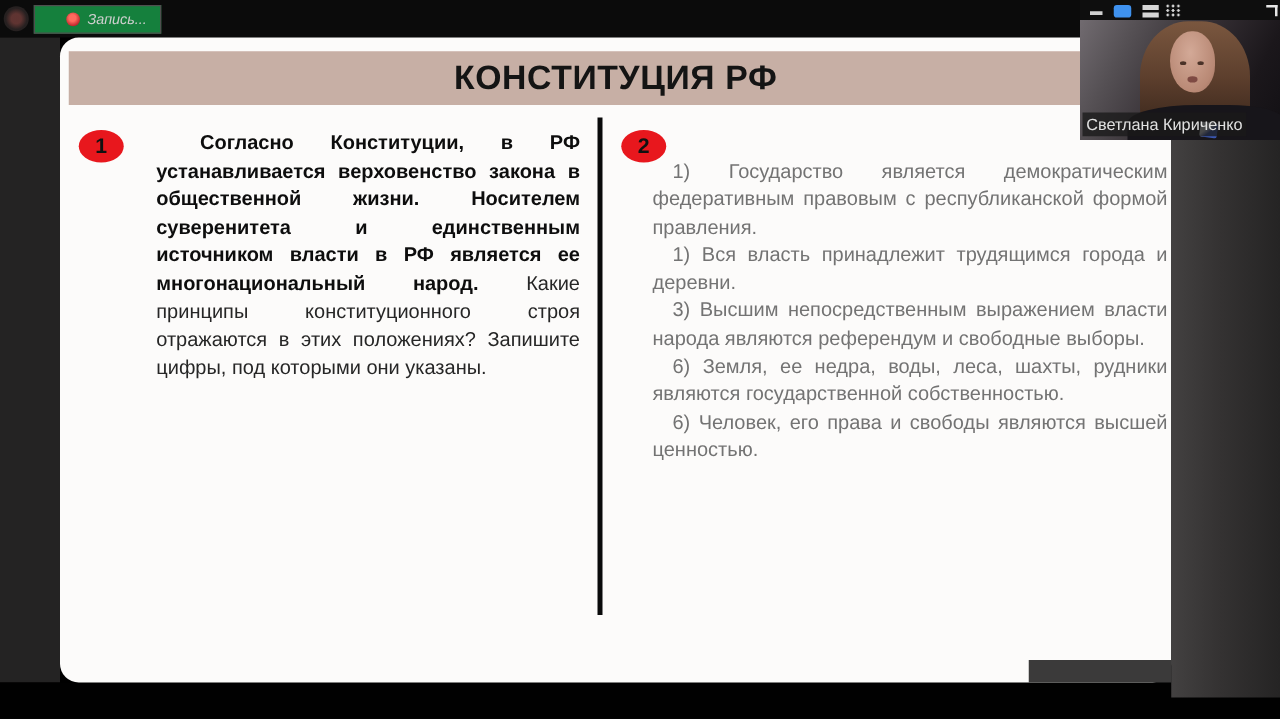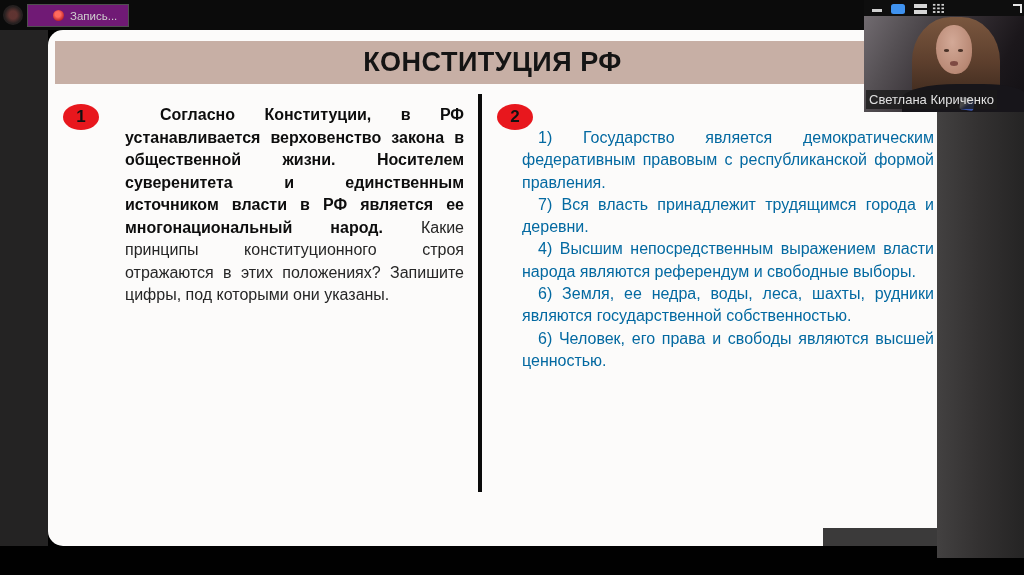--- a/index.html
+++ b/index.html
@@ -4,22 +4,22 @@
 <style>
   html,body{margin:0;padding:0;background:#000;}
   .stage{
     position:relative;width:1024px;height:575px;overflow:hidden;
     font-family:"Liberation Sans","DejaVu Sans",sans-serif;background:#000;
   }
   
   .top-bar{position:absolute;left:0;top:0;width:1024px;height:30px;background:#0b0b0b;}
   .menu-btn{position:absolute;left:3px;top:5px;width:20px;height:20px;border-radius:50%;
     background:radial-gradient(circle at 50% 50%, #6e3b38 0 28%, #2b2424 60%);opacity:.85;}
-  .rec-badge{position:absolute;left:27px;top:4px;width:102px;height:23px;background:#701a75;
-    border:1px solid #4f4f4f;box-sizing:border-box;display:flex;align-items:center;}
+  .rec-badge{position:absolute;left:27px;top:4px;width:102px;height:23px;background:#15803d;
+    border:1px solid #4f4f4f;box-sizing:border-box;display:flex;align-items:center;font-style:italic;}
   .rec-dot{width:11px;height:11px;border-radius:50%;margin-left:25px;
     background:radial-gradient(circle at 45% 40%, #ff6a5e 0 30%, #c1272d 70%, #7c1f1f);}
   .rec-label{color:#cfcfcf;font-size:11.5px;margin-left:6px;white-space:nowrap;}
   
   .left-strip{position:absolute;left:0;top:30px;width:48px;height:516px;background:#242323;}
   .bottom-bar{position:absolute;left:0;top:546px;width:1024px;height:29px;background:#010101;}
   .right-band{position:absolute;left:937px;top:112px;width:87px;height:446px;z-index:3;
     background:linear-gradient(to right,#434141 0%,#343232 45%,#252424 100%);}
   
   .slide{position:absolute;left:48px;top:30px;width:889px;height:516px;background:#fcfbfa;z-index:1;border-radius:15px;}
@@ -36,21 +36,21 @@
   .q1 .qcircle{left:-14px;}
   .q2 .qcircle{left:-25px;}
   .intro{margin:0;font-size:16px;line-height:22.5px;text-align:justify;color:#262626;}
   .q1 .intro{text-indent:35px;margin-left:48px;}
   .q2 .intro{text-indent:15px;line-height:22.3px;}
   .intro .b{font-weight:700;color:#0d0d0d;}
   .intro .it{font-style:italic;}
   .options{margin-top:21px;margin-left:33px;font-size:16px;line-height:22.5px;color:#2e2e2e;}
   .statements{margin-top:23px;}
   .statements p{margin:0;font-size:16px;line-height:22.3px;text-align:justify;
-    text-indent:16px;color:#0369a1;}
+    text-indent:16px;color:#737373;}
   
   .cam{position:absolute;left:864px;top:0;width:160px;height:112px;z-index:5;}
   .cam-controls{position:absolute;left:0;top:0;width:160px;height:16px;background:#0e0e0e;}
   .ic-min{position:absolute;left:8px;top:9px;width:10px;height:2.5px;background:#cfcfcf;}
   .ic-blue{position:absolute;left:27px;top:4px;width:14px;height:10px;border-radius:2.5px;background:#3f92ef;}
   .ic-rows{position:absolute;left:50px;top:4px;width:13px;height:10px;}
   .ic-rows div{width:13px;height:4px;background:#d6d6d6;}
   .ic-rows div + div{margin-top:2px;}
   .ic-grid{position:absolute;left:68px;top:3px;width:13px;height:11px;
     background:radial-gradient(#d6d6d6 1px, transparent 1.3px);background-size:4.3px 3.6px;}
@@ -101,22 +101,22 @@
     <div class="qblock q1">
       <div class="qcircle">1</div>
       <p class="intro"><span class="b">Согласно Конституции, в РФ устанавливается верховенство закона в общественной жизни. Носителем суверенитета и единственным источником власти в РФ является ее многонациональный народ.</span>
         <span>Какие принципы конституционного строя отражаются в этих положениях? Запишите цифры, под которыми они указаны.</span></p>
     </div>
 
     <div class="qblock q2">
       <div class="qcircle">2</div>
       <div class="statements">
         <p>1) Государство является демократическим федеративным правовым с республиканской формой правления.</p>
-        <p>7) Вся власть принадлежит трудящимся города и деревни.</p>
-        <p>4) Высшим непосредственным выражением власти народа являются референдум и свободные выборы.</p>
+        <p>1) Вся власть принадлежит трудящимся города и деревни.</p>
+        <p>3) Высшим непосредственным выражением власти народа являются референдум и свободные выборы.</p>
         <p>6) Земля, ее недра, воды, леса, шахты, рудники являются государственной собственностью.</p>
         <p>6) Человек, его права и свободы являются высшей ценностью.</p>
       </div>
     </div>
   </div>
 
   <div class="cam">
     <div class="cam-controls">
       <div class="ic-min"></div>
       <div class="ic-blue"></div>

